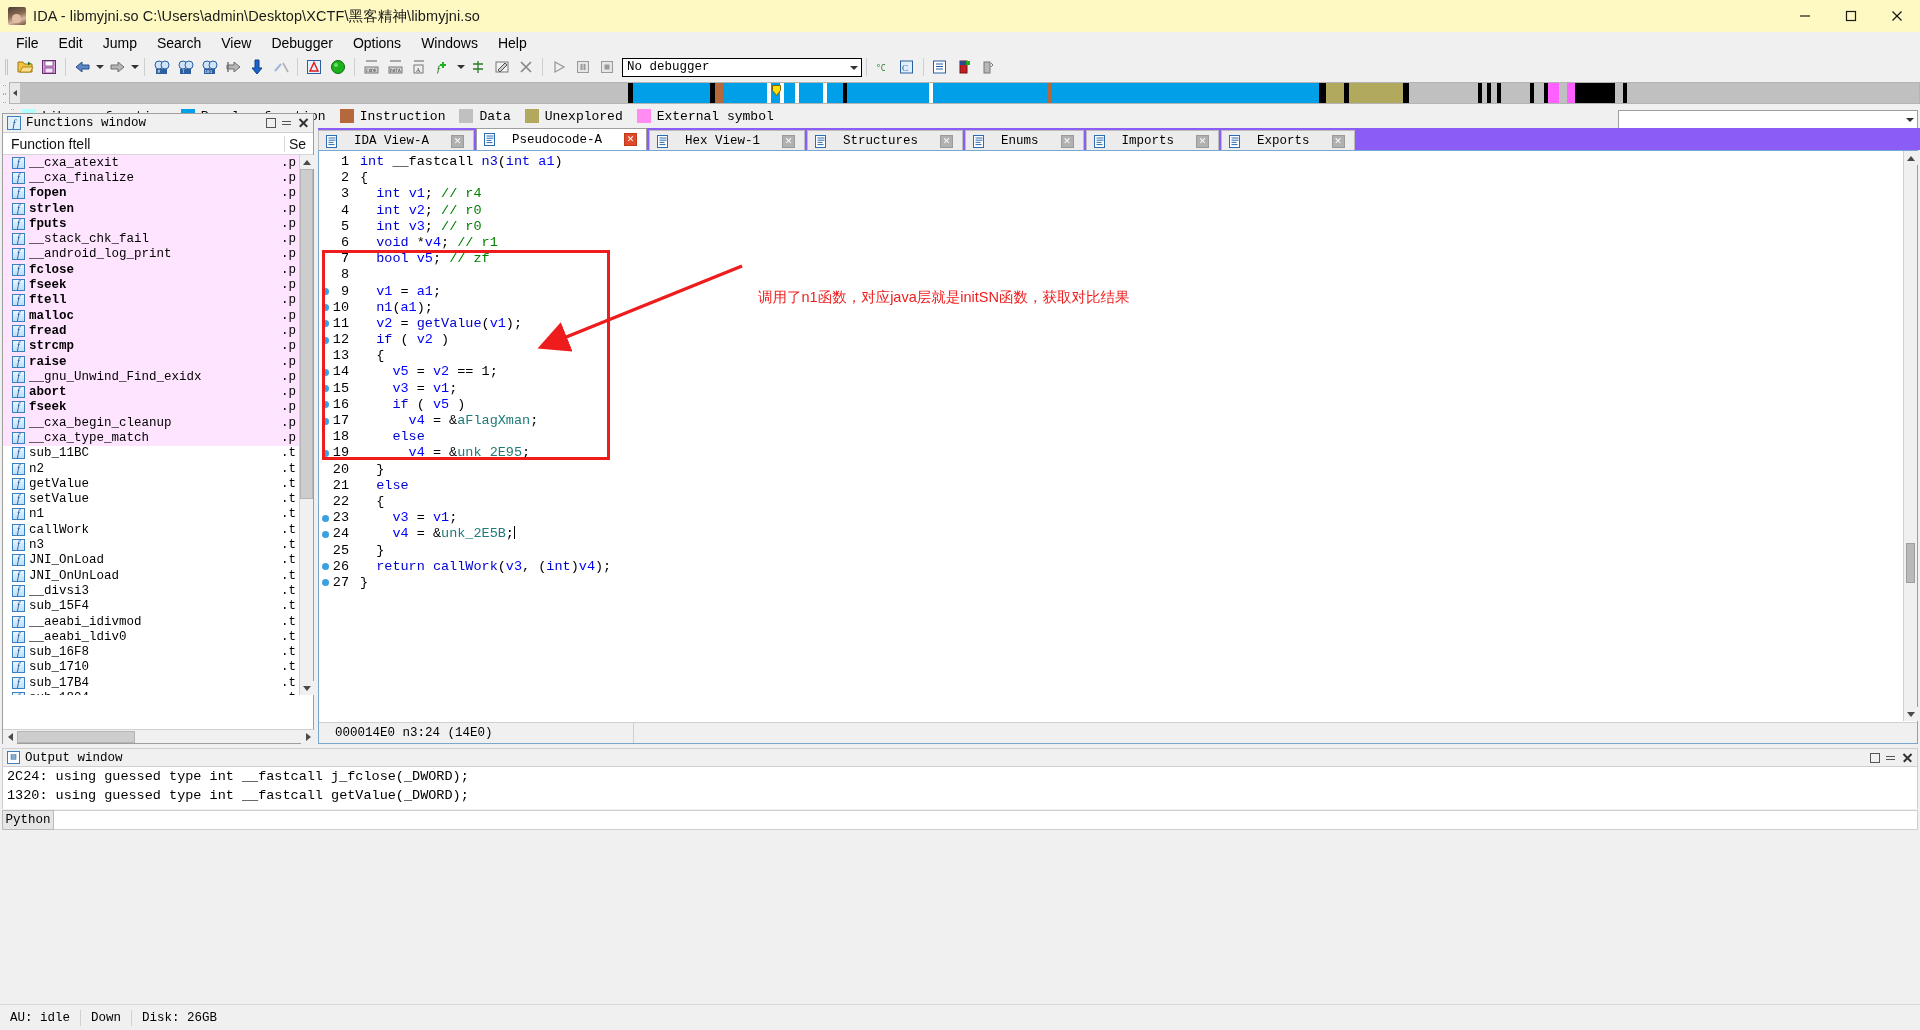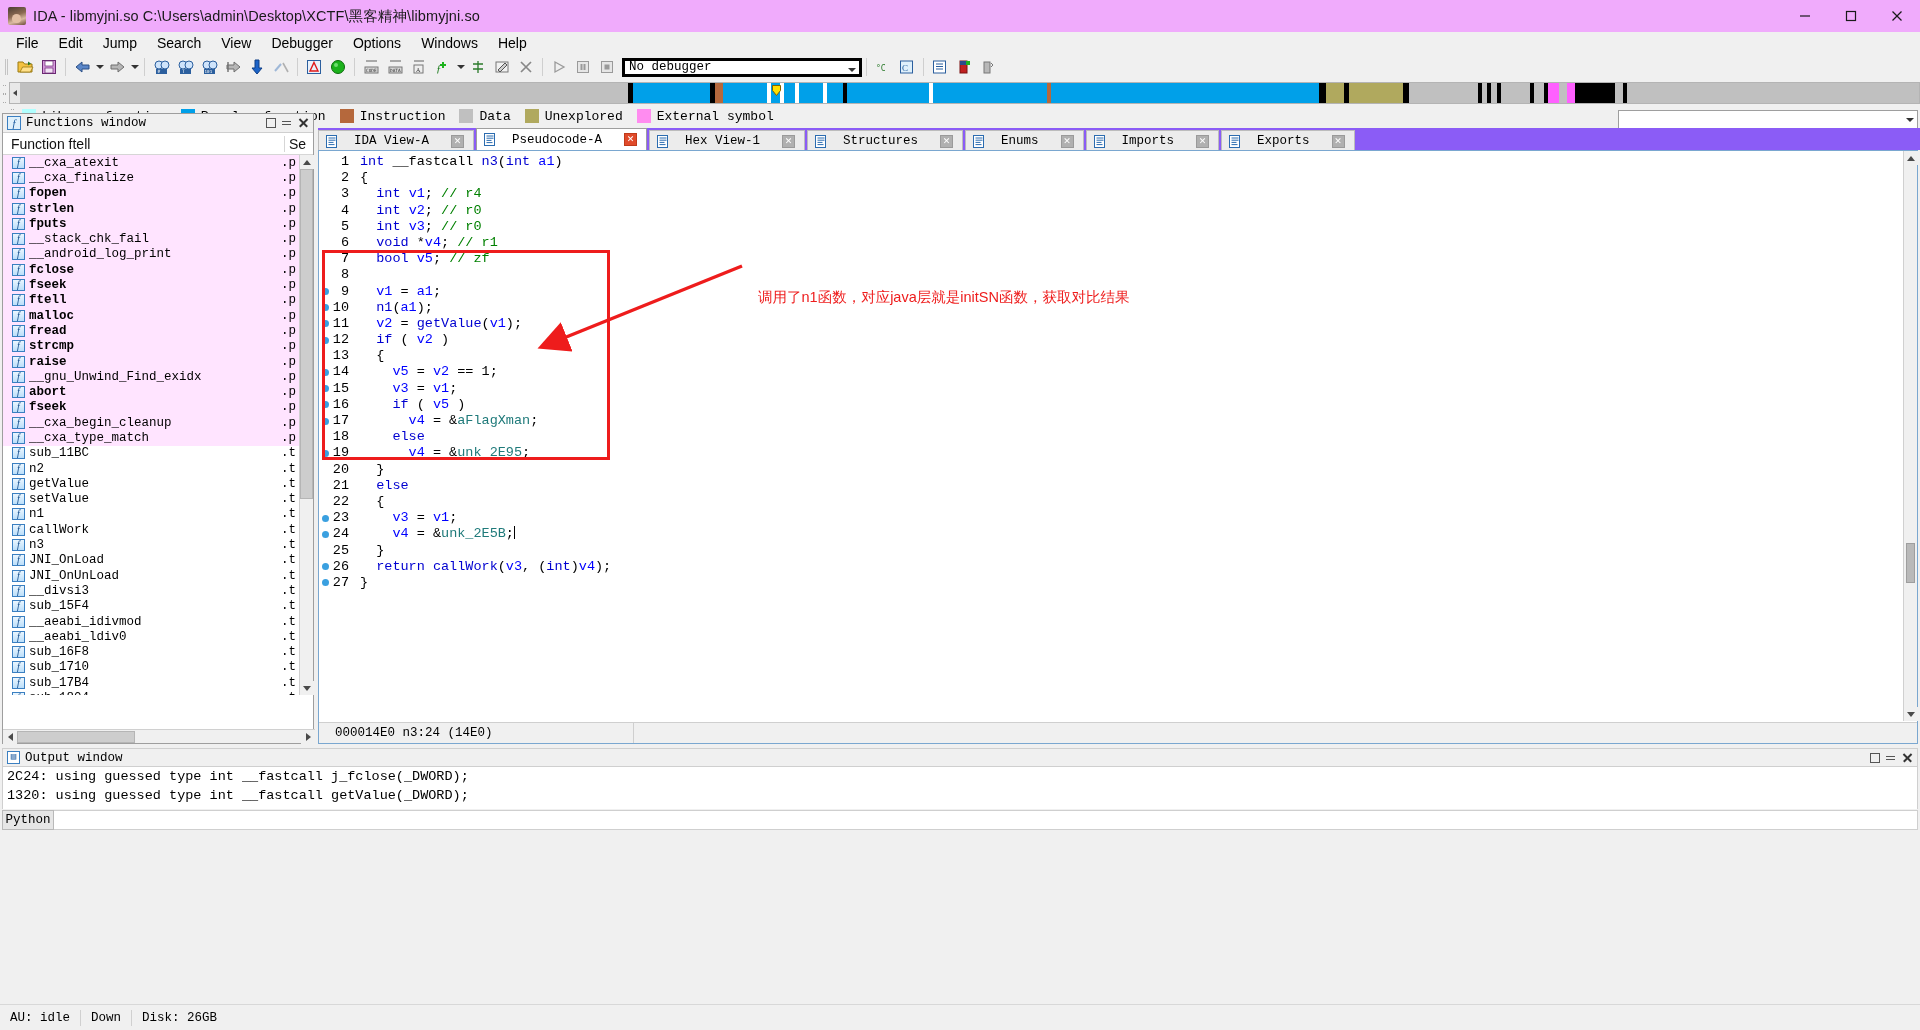--- a/index.html
+++ b/index.html
@@ -9,21 +9,21 @@
     font-family:"Liberation Sans", sans-serif;
     font-size:13px;
     background:#f0f0f0;
     -webkit-font-smoothing:none;
   }
   #app { position:relative; width:1920px; height:1030px; background:#f0f0f0; }
 
   
   .titlebar {
     position:absolute; left:0; top:0; width:1920px; height:32px;
-    background:#f0abfc; display:flex; align-items:center;
+    background:#fef9c3; display:flex; align-items:center;
   }
   .title-icon {
     width:18px; height:18px; margin-left:8px; margin-right:7px;
     border-radius:2px; position:relative; overflow:hidden;
     background:linear-gradient(160deg,#4a3b33 0%, #8a6a52 45%, #d8b8a0 70%, #6a4a38 100%);
   }
   .title-icon::after{
     content:""; position:absolute; left:4px; top:7px; width:9px; height:9px;
     border-radius:50% 50% 45% 45%; background:#e2bfa4;
   }
@@ -53,21 +53,21 @@
   .tb-btn {
     width:22px; height:22px; display:flex; align-items:center; justify-content:center;
     margin:0 1px; position:relative;
   }
   .tb-arrow { width:11px; height:22px; display:flex; align-items:center; justify-content:center; }
   .tb-arrow::after{
     content:""; border-left:4px solid transparent; border-right:4px solid transparent;
     border-top:4px solid #333;
   }
   .dbg-combo {
-    width:240px; height:19px; border:3px solid #000000; background:#fff;
+    width:240px; height:19px; border:1px solid #000000; background:#fff;
     font-family:"Liberation Mono", monospace; font-size:12.5px;
     display:flex; align-items:center; padding-left:4px; color:#000; margin-left:3px;
     position:relative;
   }
   .dbg-combo .cb-arrow{
     position:absolute; right:3px; top:7px;
     border-left:4px solid transparent; border-right:4px solid transparent; border-top:4px solid #333;
   }
   .combo-long {
     position:absolute; right:2px; top:56px; width:300px; height:19px;

